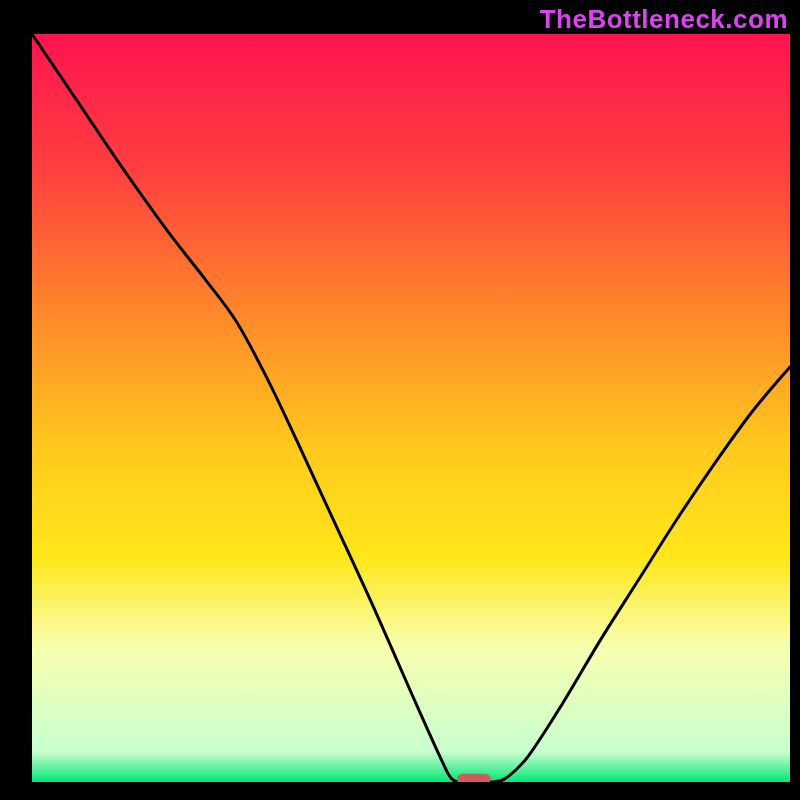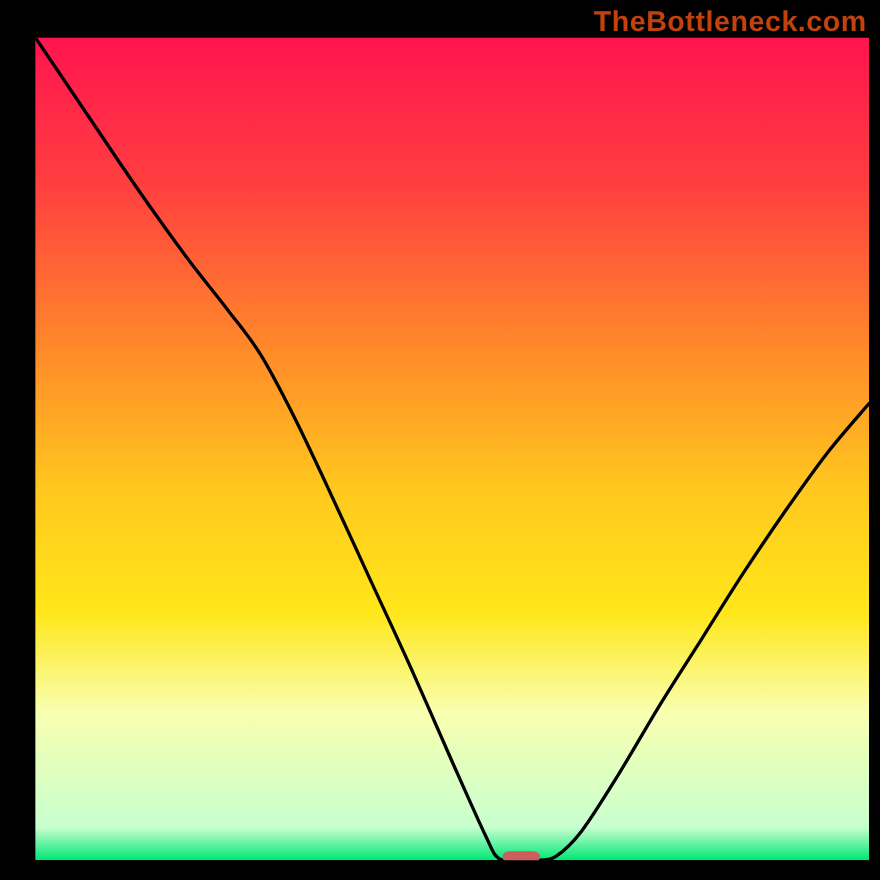--- a/index.html
+++ b/index.html
@@ -21,21 +21,21 @@
   .plot-area {
     position: absolute;
   }
   .watermark {
     position: absolute;
     top: 4px;
     right: 12px;
     font-family: Arial, Helvetica, sans-serif;
     font-size: 26px;
     font-weight: 600;
-    color: #c2410c;
+    color: #d946ef;
     letter-spacing: 0.5px;
     user-select: none;
   }
   svg {
     display: block;
   }
 </style>
 </head>
 <body>
 

